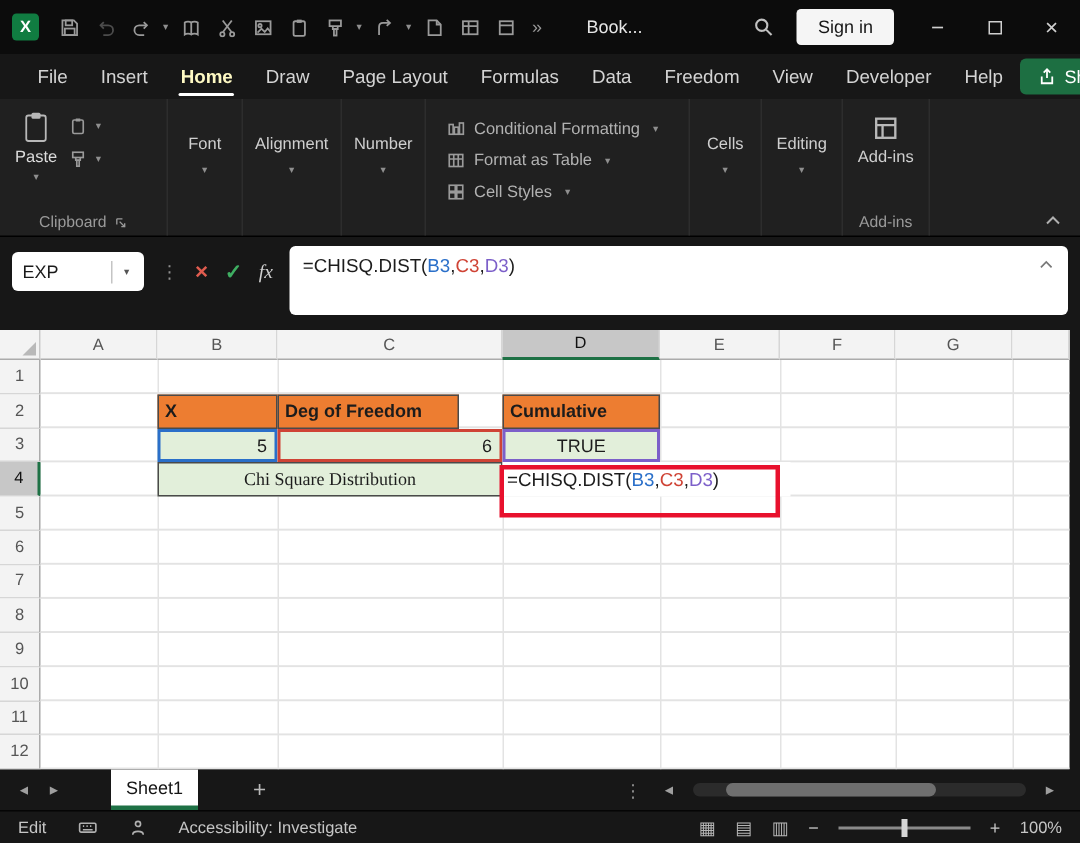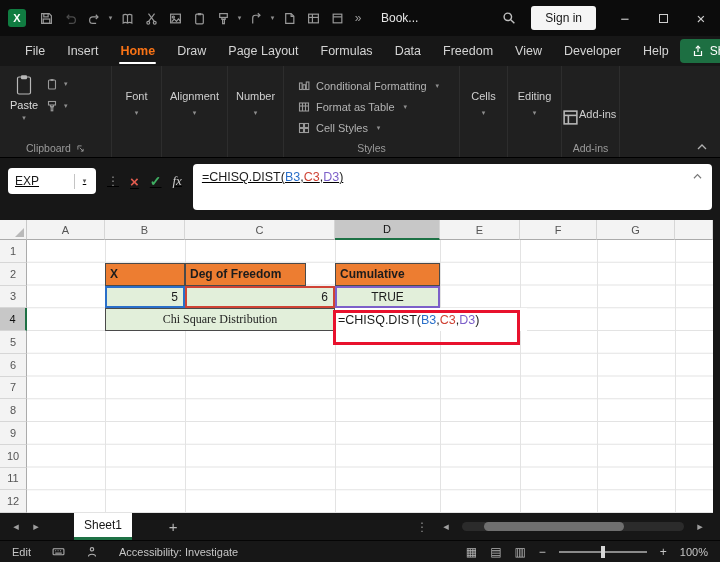--- a/index.html
+++ b/index.html
@@ -11,33 +11,33 @@
   .titlebar { height:36px; background:#0c0c0c; display:flex; align-items:center;
               padding-left:8px; color:#b8b8b8; }
   .excel-logo { width:18px; height:18px; background:#107C41; border-radius:3px; color:#fff;
                 display:flex; align-items:center; justify-content:center;
                 font-size:11px; font-weight:bold; margin-right:8px; flex:none; }
   .tb-icon { width:24px; height:26px; display:flex; align-items:center; justify-content:center; flex:none; }
   .tb-icon svg { display:block; }
   .dim { opacity:.45; }
   .caret { font-size:7px; color:#8f8f8f; width:9px; display:inline-block; text-align:center; }
   .overflow-glyph { font-size:12px; color:#9a9a9a; width:18px; text-align:center; }
-  .doc-title { color:#e6e6e6; font-size:12px; margin-left:14px; white-space:nowrap; }
+  .doc-title { color:#e6e6e6; font-size:12px; margin-left:24px; white-space:nowrap; }
   .search-btn { margin-left:auto; }
   .signin { background:#f5f5f5; color:#161616; border:none; border-radius:3px;
             font-size:12px; padding:5px 14px; margin:0 10px; font-family:inherit; }
   .win-btn { width:38px; height:36px; display:flex; align-items:center; justify-content:center;
              color:#cfcfcf; font-size:15px; }
   .maxbox { width:9px; height:9px; border:1.2px solid #cfcfcf; display:block; }
 
   
   .menubar { height:30px; background:#171717; display:flex; align-items:center;
              font-size:12.5px; color:#d4d4d4; padding:0 10px 0 14px; }
   .menu-item { padding:7px 11px; position:relative; white-space:nowrap; }
-  .menu-item.active { color:#f97316; font-weight:bold; }
+  .menu-item.active { color:#fef9c3; font-weight:bold; }
   .menu-item.active::after { content:""; position:absolute; left:10px; right:10px; bottom:1px;
                              height:2.5px; background:#fff; border-radius:2px; }
   .share-btn { margin-left:auto; background:#1d6f42; color:#fff; border-radius:4px;
                display:flex; align-items:center; gap:6px; padding:5px 12px; font-size:12px; }
 
   
   .ribbon { height:92px; background:#202020; position:relative; display:flex;
             border-bottom:1px solid #000; }
   .rgroup { position:relative; border-right:1px solid #2d2d2d; height:100%; flex:none; }
   .grp-label-row { position:absolute; bottom:3px; left:0; right:0; display:flex;
@@ -47,28 +47,28 @@
   .paste-btn { display:flex; flex-direction:column; align-items:center; gap:3px;
                color:#dcdcdc; font-size:11px; }
   .paste-opts { display:flex; flex-direction:column; gap:10px; padding-top:4px; }
   .mini-row { display:flex; align-items:center; gap:3px; }
   .g-collapsed { display:flex; flex-direction:column; align-items:center; }
   .g-collapsed .glabel { margin-top:24px; font-size:11px; color:#cfcfcf; }
   .g-collapsed .caret { margin-top:7px; }
   .g-styles { width:176px; padding:9px 0 0 14px; }
   .style-row { display:flex; align-items:center; gap:6px; height:21px;
                font-size:11px; color:#b2b2b2; white-space:nowrap; }
-  .g-addins { width:58px; display:flex; flex-direction:row; align-items:center; }
+  .g-addins { width:58px; display:flex; flex-direction:column; align-items:center; }
   .g-addins svg { margin-top:11px; }
   .g-addins .glabel { margin-top:5px; font-size:11px; color:#cfcfcf; }
   .ribbon-collapse { position:absolute; right:12px; bottom:6px; }
 
   
   .formulabar { height:62px; background:#171717; display:flex; align-items:flex-start;
-                padding:6px 8px 18px 8px;text-decoration:underline; }
+                padding:6px 8px 18px 8px; }
   .name-box { width:88px; height:26px; margin-top:4px; background:#fff; border-radius:4px;
               display:flex; align-items:center; padding:0 7px; font-size:12px; color:#1a1a1a; flex:none; }
   .nb-sep { width:1px; height:15px; background:#c4c4c4; margin-left:auto; margin-right:5px; }
   .caret.dark { color:#555; }
   .fb-tools { display:flex; align-items:center; gap:11px; padding:0 11px; height:26px; margin-top:4px; flex:none; }
   .kebab { color:#8f8f8f; font-size:12px; }
   .fb-x { color:#e05c4f; font-size:15px; font-weight:bold; }
   .fb-check { color:#3fae62; font-size:14px; font-weight:bold; }
   .fb-fx { color:#d0d0d0; font-size:13px; font-style:italic; font-family:"Liberation Serif", serif; }
   .formula-input { flex:1; height:46px; background:#fff; border-radius:4px; position:relative;
@@ -336,23 +336,20 @@
       <div class="style-row">
         <svg width="12" height="12" viewBox="0 0 12 12" fill="none" stroke="#9a9a9a" stroke-width="1.1">
             <rect x="1.5" y="1.5" width="4" height="4"></rect>
             <rect x="6.5" y="1.5" width="4" height="4"></rect>
             <rect x="1.5" y="6.5" width="4" height="4"></rect>
             <rect x="6.5" y="6.5" width="4" height="4"></rect>
           </svg>
         <span>Cell Styles</span>
         <span class="caret">▾</span>
       </div>
-      <div class="grp-label-row">
-        <span>Styles</span>
-      </div>
     </div>
 
     <div class="rgroup g-collapsed" style="width:48px">
       <span class="glabel">Cells</span>
       <span class="caret">▾</span>
     </div>
 
     <div class="rgroup g-collapsed" style="width:54px">
       <span class="glabel">Editing</span>
       <span class="caret">▾</span>

